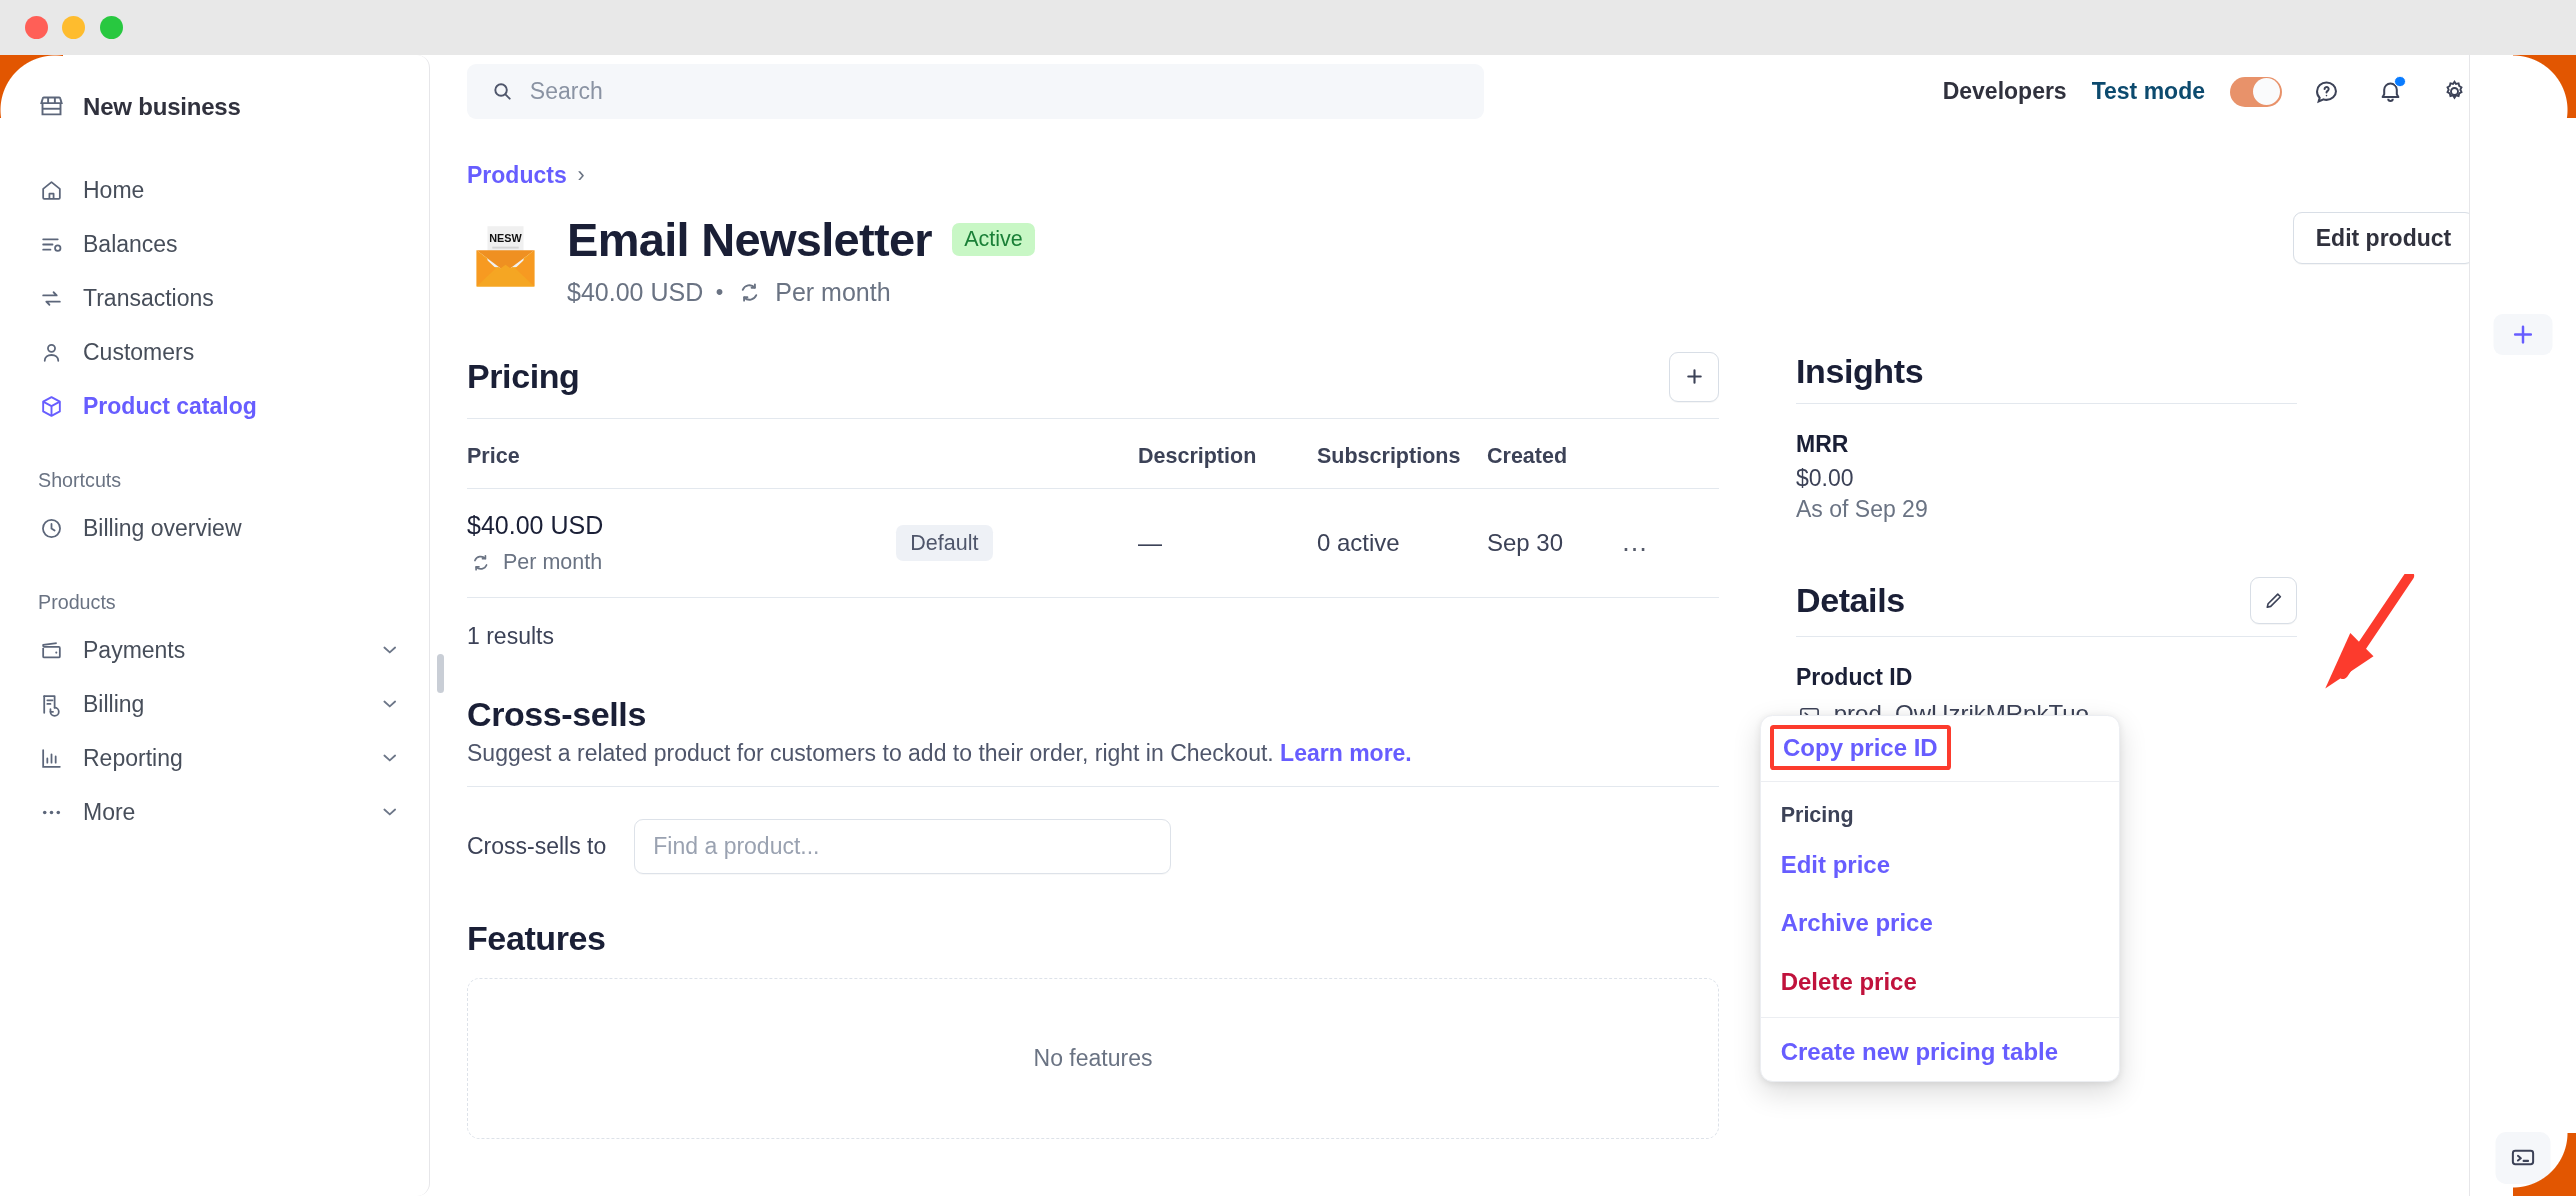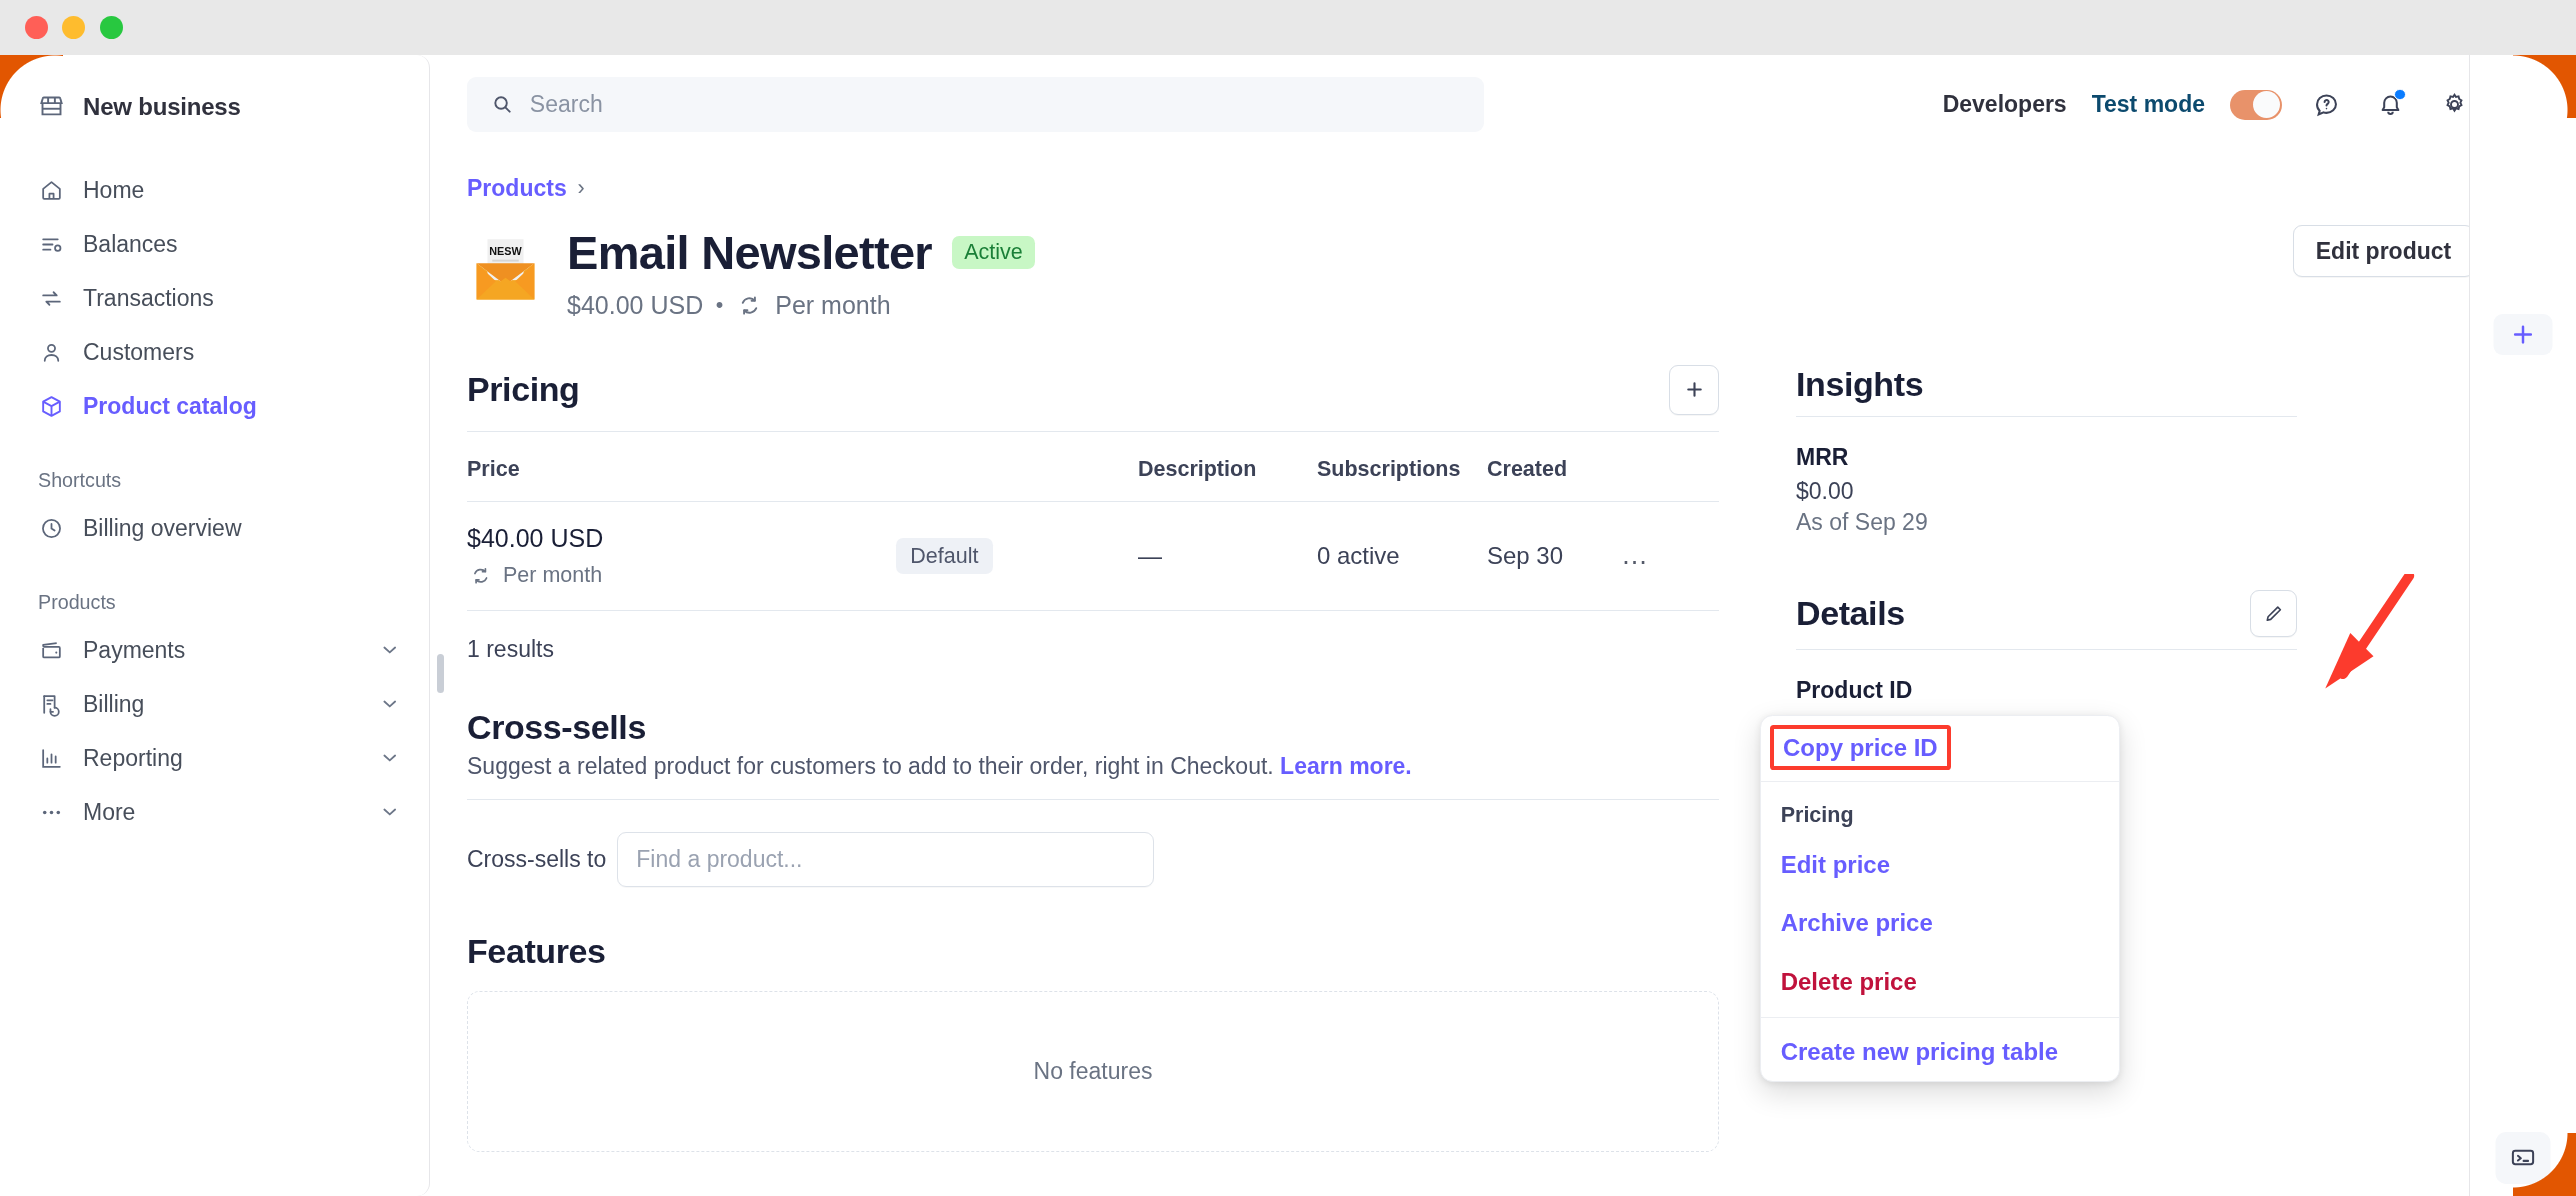--- a/index.html
+++ b/index.html
@@ -78,21 +78,21 @@
           width: 27px; height: 27px; flex: 0 0 27px; }
 
   
   .main {
     position: absolute; top: 0; left: 430px;
     width: 2146px; height: 1141px;
     background: #ffffff;
   }
   .topbar {
     height: 73px; display: flex; align-items: center;
-    padding: 0 36px 0 37px; gap: 18px; margin-top: 13px;
+    padding: 0 36px 0 37px; gap: 18px;
   }
   .search-box {
     width: 1017px; height: 55px;
     background: #f5f7fa; border-radius: 9px;
     display: flex; align-items: center; gap: 14.3px;
     padding: 0 21.5px; cursor: text;
   }
   .search-placeholder { color: #8a93a3; font-size: 23px; }
   .topbar-right { margin-left: auto; display: flex; align-items: center; gap: 25px; }
   .tb-link { font-size: 23px; color: #30313d; font-weight: 700; cursor: pointer; }
@@ -182,21 +182,21 @@
     display: inline-block; background: #eef1f6; color: #4f566b;
     border-radius: 7.2px; padding: 5.4px 14.3px; font-size: 21.5px;
   }
   .dots-btn { color: #545a69; font-size: 27px; cursor: pointer; letter-spacing: 1.8px;
               display: inline-block; line-height: 1; }
   .results-line { font-size: 23px; color: #3c4257; padding-top: 25px; }
 
   .sub-section { margin-top: 45px; }
   .sub-desc { font-size: 23px; color: #4f566b; margin: 5.4px 0 19.7px 0; }
   .sub-desc a { color: #675dff; font-weight: 700; text-decoration: none; cursor: pointer; }
-  .cross-row { display: flex; align-items: center; gap: 11px; margin-top: 32px; }
+  .cross-row { display: flex; align-items: center; gap: 28px; margin-top: 32px; }
   .cross-label { font-size: 23px; color: #3c4257; font-weight: 400; }
   .cross-input {
     width: 537px; height: 55px; border: 0.9px solid #dde2e9;
     border-radius: 9px; display: flex; align-items: center; padding: 0 18px;
     font-size: 23px; color: #9aa2b1; cursor: text;
     box-shadow: 0 0.9px 0.9px rgba(0,0,0,0.03);
   }
   .features-box {
     margin-top: 19.7px; border: 1.8px dashed #dde2e9; border-radius: 12.5px;
     height: 161px; display: flex; align-items: center; justify-content: center;

